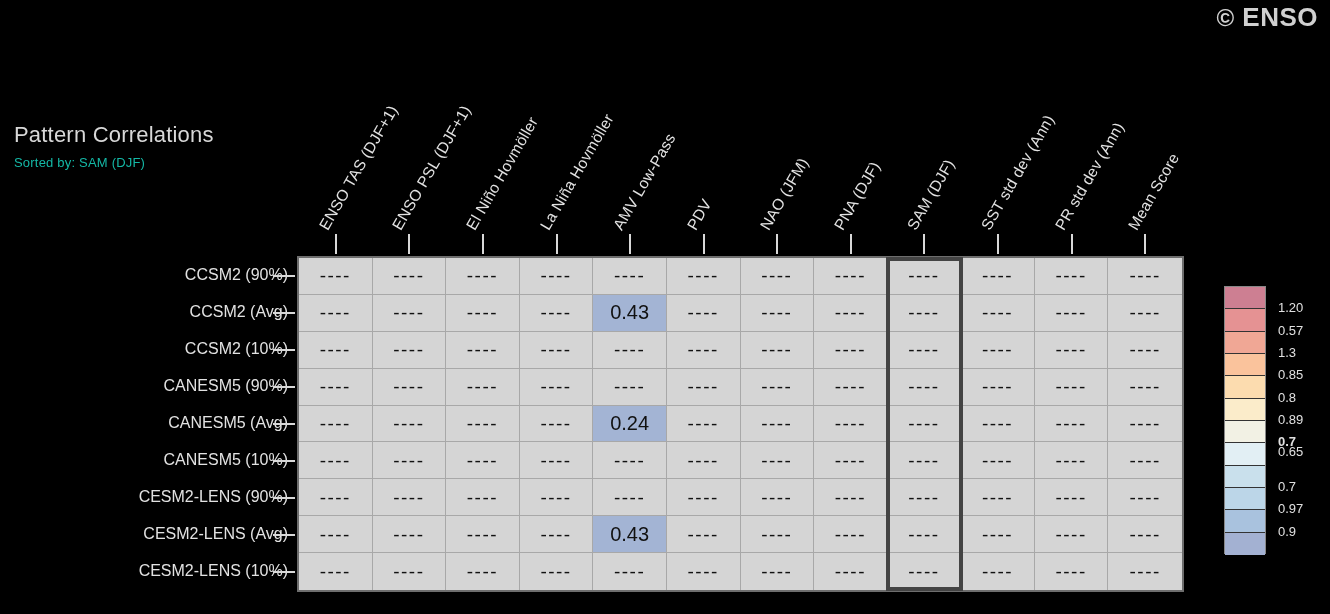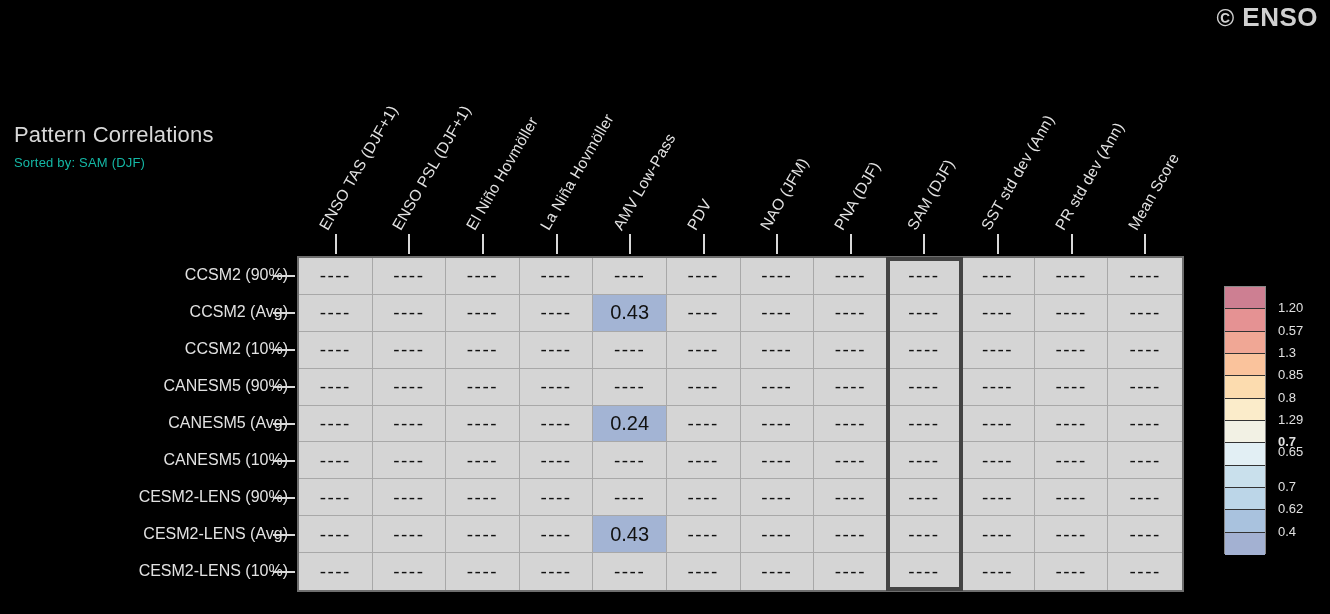--- a/index.html
+++ b/index.html
@@ -496,21 +496,21 @@
       <div class="cb-seg" style="background: rgb(188, 214, 232); height: 22.3333px;"></div>
       <div class="cb-seg" style="background: rgb(169, 194, 222); height: 22.3333px;"></div>
       <div class="cb-seg" style="background: rgb(163, 177, 210); height: 22.3333px;"></div>
     </div>
   <div id="colorbar-labels">
       <div class="cb-label" style="left: 1278px; top: 301.333px;">1.20</div>
       <div class="cb-label" style="left: 1278px; top: 323.667px;">0.57</div>
       <div class="cb-label" style="left: 1278px; top: 346px;">1.3</div>
       <div class="cb-label" style="left: 1278px; top: 368.333px;">0.85</div>
       <div class="cb-label" style="left: 1278px; top: 390.667px;">0.8</div>
-      <div class="cb-label" style="left: 1278px; top: 413px;">1.29</div>
+      <div class="cb-label" style="left: 1278px; top: 413px;">0.89</div>
       <div class="cb-label" style="left: 1278px; top: 435.333px; font-weight: bold;">0.7</div>
       <div class="cb-label" style="left: 1278px; top: 445px;">0.65</div>
       <div class="cb-label" style="left: 1278px; top: 480px;">0.7</div>
-      <div class="cb-label" style="left: 1278px; top: 502.333px;">0.62</div>
-      <div class="cb-label" style="left: 1278px; top: 524.667px;">0.4</div>
+      <div class="cb-label" style="left: 1278px; top: 502.333px;">0.97</div>
+      <div class="cb-label" style="left: 1278px; top: 524.667px;">0.9</div>
     </div>
 
 </div>
 
 </body></html>

